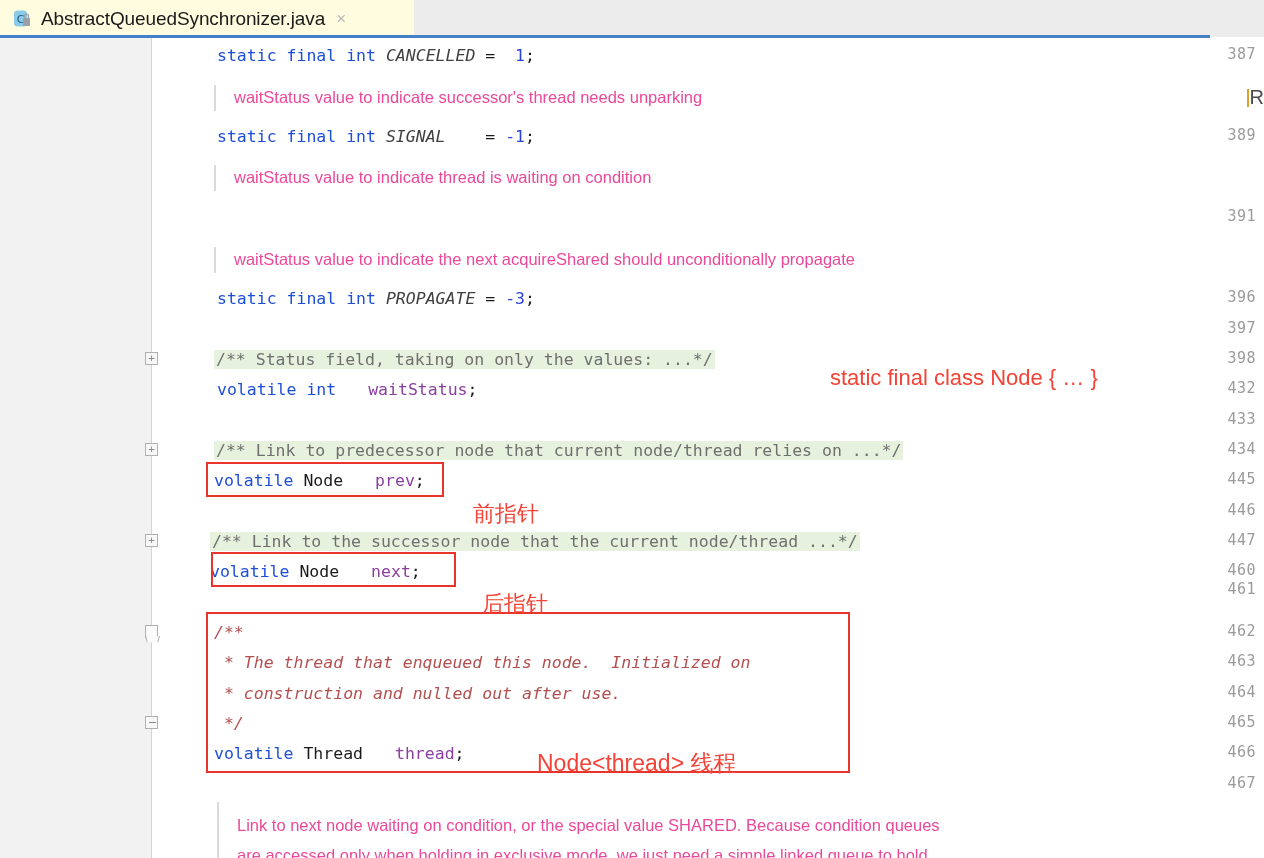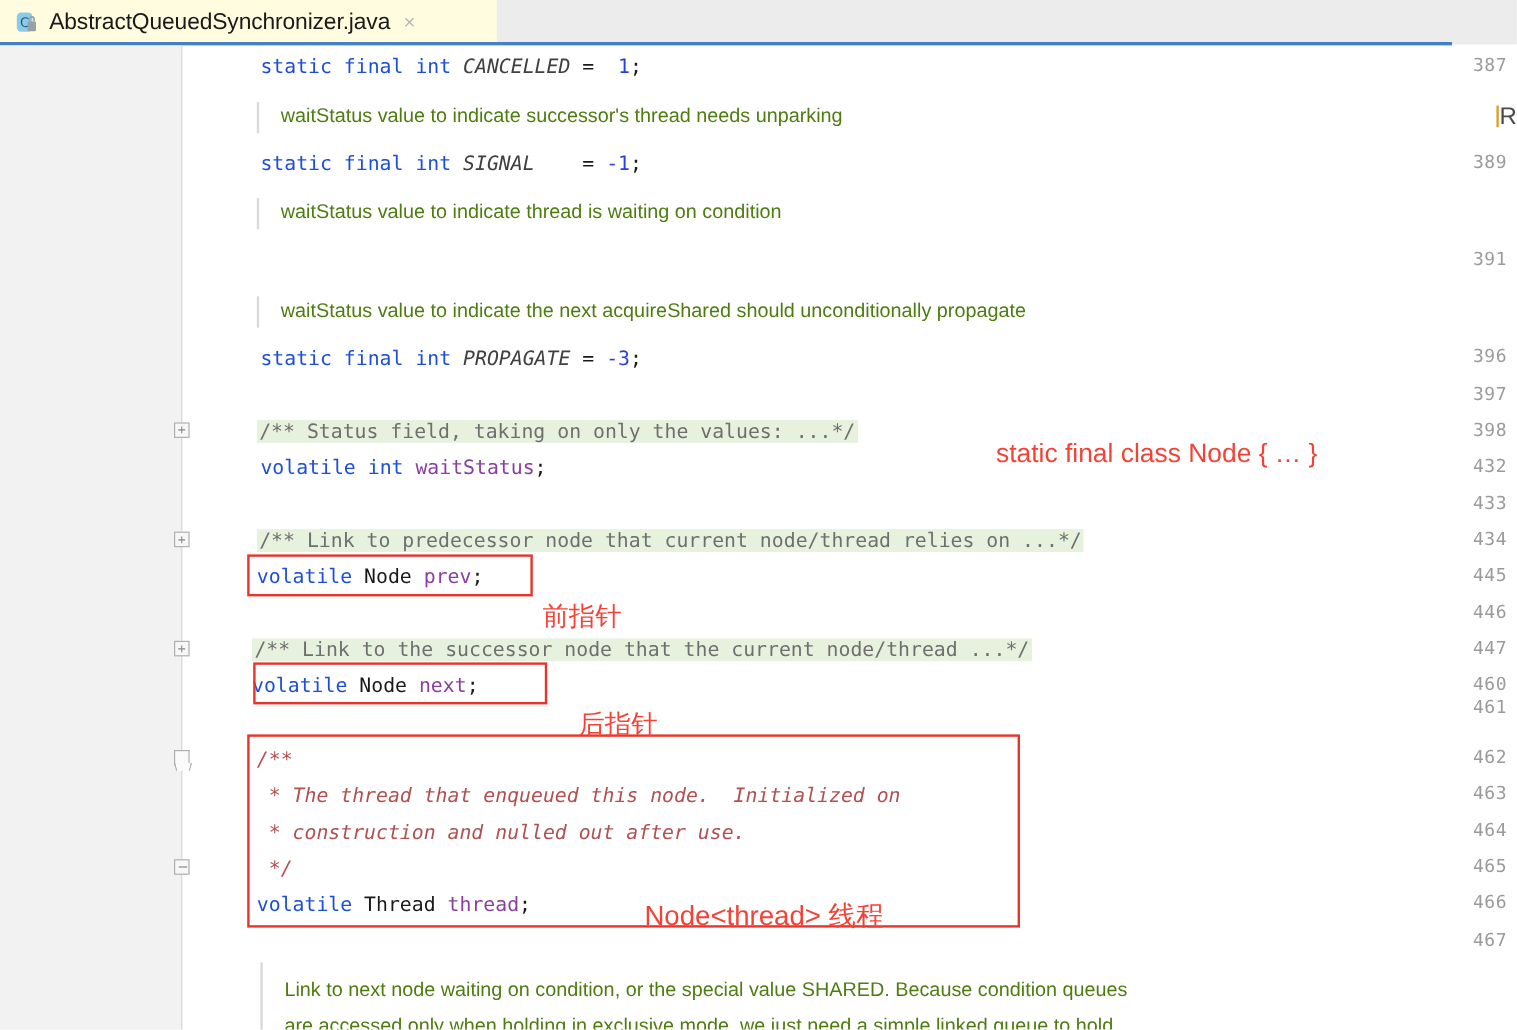--- a/index.html
+++ b/index.html
@@ -148,35 +148,35 @@
     left: 0;
     height: 30px;
     line-height: 30px;
     white-space: pre;
     font-family: "DejaVu Sans Mono", monospace;
     font-size: 16.5px;
     color: #222222;
   }
   .kw   { color: #1d4ed8; }
   .cnst { color: #404040; font-style: italic; }
-  .fld  { color: #8a3fa0; }
+  .fld  { color: #8a3fa0; margin-left: 22px; }
   .num  { color: #2a41d8; }
   .typ  { color: #1a1a1a; }
   .punc { color: #1a1a1a; }
   .jdoc { color: #b25050; font-style: italic; }
 
   
   .doc {
     position: absolute;
     height: 30px;
     line-height: 30px;
     white-space: pre;
     font-family: "Liberation Sans", sans-serif;
     font-size: 16.5px;
-    color: #4d7c0f;
+    color: #ec4899;
   }
   .docbar {
     position: absolute;
     width: 2px;
     background: #dadada;
   }
 
   
   .folded {
     background: #e7f2de;
@@ -301,16 +301,16 @@
     </div>
 
   <div id="edge-glyph">
     <span class="bar"></span><span>R</span>
   </div>
 
 <div class="redbox" style="left: 206px; top: 424px; width: 238px; height: 35px;"></div>
     <div class="redbox" style="left: 211px; top: 514px; width: 245px; height: 35px;"></div>
     <div class="redbox" style="left: 206px; top: 574px; width: 644px; height: 161px;"></div>
     <div class="annot" style="left: 830px; top: 294px; font-size: 22px; color: rgb(244, 67, 54);">static final class Node { … }</div>
-    <div class="annot" style="left: 452px; top: 430px; font-size: 22px; color: rgb(244, 67, 54);">前指针</div>
+    <div class="annot" style="left: 473px; top: 430px; font-size: 22px; color: rgb(244, 67, 54);">前指针</div>
     <div class="annot" style="left: 482px; top: 520px; font-size: 22px; color: rgb(244, 67, 54);">后指针</div>
     <div class="annot" style="left: 537px; top: 679px; font-size: 23px; color: rgb(244, 67, 54);">Node&lt;thread&gt; 线程</div>
   </div>
 
 </body></html>

